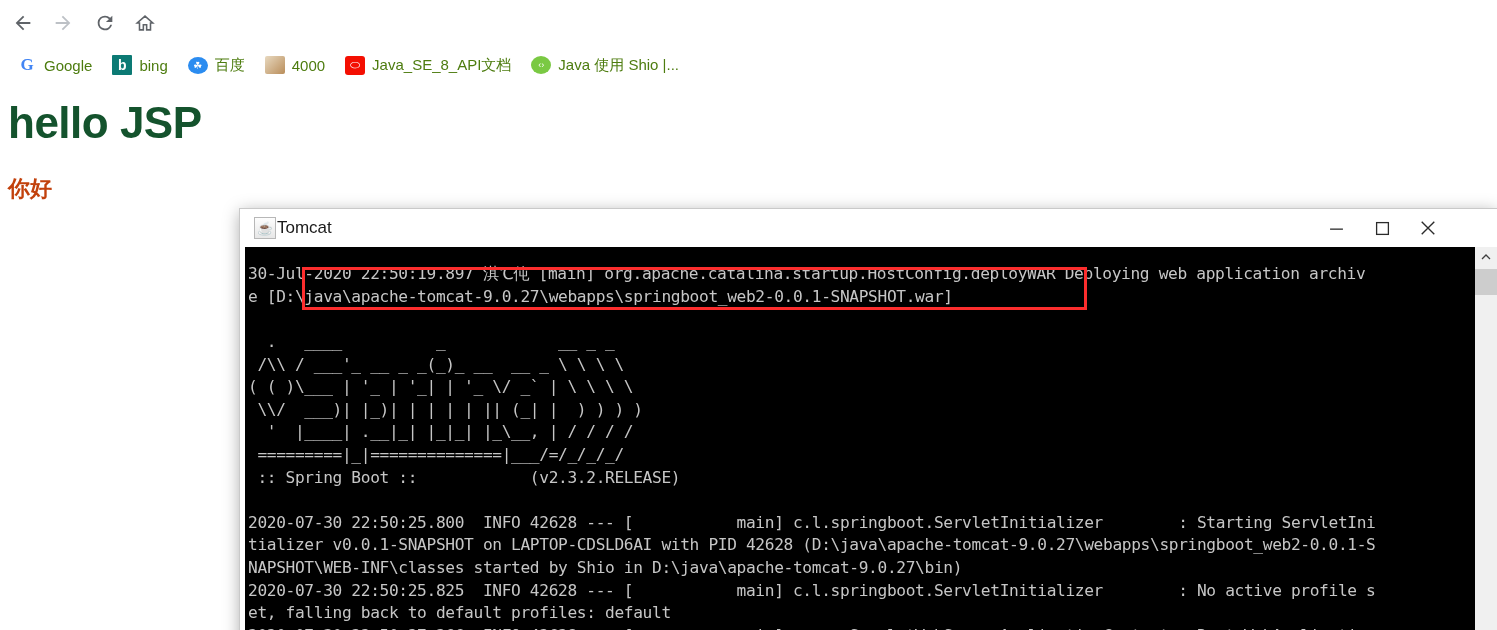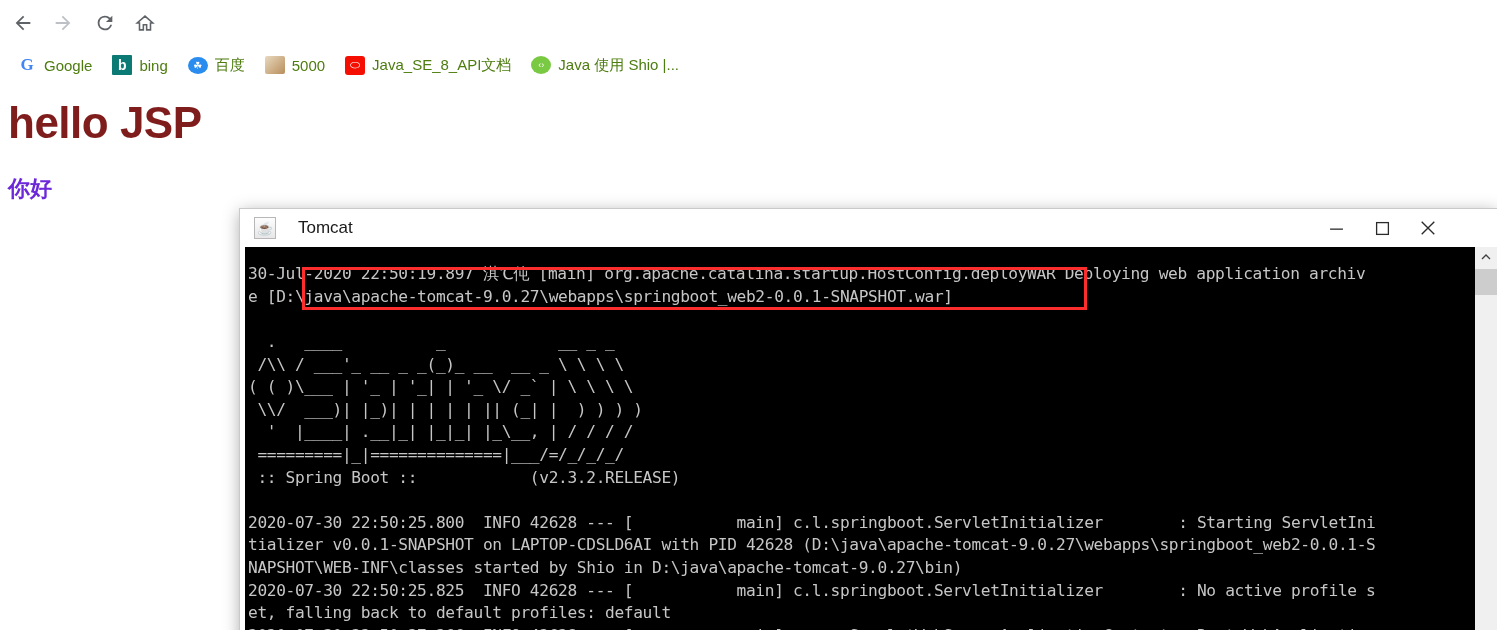--- a/index.html
+++ b/index.html
@@ -29,29 +29,29 @@
   .bookmark:first-child{margin-left:10px;}
   .bm-icon{width:20px;height:20px;margin-right:7px;flex:0 0 20px;display:flex;align-items:center;justify-content:center;font-size:13px;}
   .bm-label{font-size:15px;color:#4d7c0f;}
   .ico-google{font-weight:bold;color:#4285f4;font-size:17px;font-family:"Liberation Serif",serif;}
   .ico-bing{background:#0c7a74;color:#fff;width:18px;height:20px;font-weight:bold;font-size:14px;border-radius:1px;}
   .ico-baidu{background:#2b8cf0;color:#fff;border-radius:50%;width:17px;height:17px;font-size:10px;}
   .ico-4000{background:linear-gradient(135deg,#e8d9c0,#b98d5a);width:18px;height:18px;border-radius:2px;}
   .ico-java8{background:#f40f02;color:#fff;width:19px;height:19px;border-radius:3px;font-size:12px;}
   .ico-redis{background:#7ac943;color:#fff;border-radius:50%;width:18px;height:18px;font-size:9px;}
   #page-body{position:absolute;left:0;top:84px;width:1497px;height:546px;background:#ffffff;}
-  #page-h1{position:absolute;left:8px;top:14px;margin:0;font-size:44px;font-weight:bold;color:#7f1d1d;letter-spacing:-0.5px;}
-  #page-h3{position:absolute;left:8px;top:90px;margin:0;font-size:22px;font-weight:bold;color:#6d28d9;}
+  #page-h1{position:absolute;left:8px;top:14px;margin:0;font-size:44px;font-weight:bold;color:#14532d;letter-spacing:-0.5px;}
+  #page-h3{position:absolute;left:8px;top:90px;margin:0;font-size:22px;font-weight:bold;color:#c2410c;}
   
   #tomcat-window{position:absolute;left:240px;top:125px;width:1257px;height:505px;background:#fff;
      box-shadow:0 0 0 1px #c9c9c9, 0 3px 16px rgba(0,0,0,.35);}
   #tomcat-titlebar{position:relative;height:38px;background:#ffffff;display:flex;align-items:center;}
   #tomcat-app-icon{margin-left:14px;width:20px;height:20px;border:1px solid #b7b7b7;background:linear-gradient(#fdfdfd,#e7e7e7);
      display:flex;align-items:center;justify-content:center;font-size:13px;color:#e76f00;}
-  #tomcat-title{margin-left:22px;font-size:17px;color:#1a1a1a;text-align:center;}
+  #tomcat-title{margin-left:1px;font-size:17px;color:#1a1a1a;text-align:center;}
   .wbtn{position:absolute;top:0;width:46px;height:38px;display:flex;align-items:center;justify-content:center;cursor:pointer;}
   #win-min{right:138px;}#win-max{right:92px;}#win-close{right:46px;}
   .wbtn svg{display:block;}
   
   #console{position:absolute;left:5px;top:38px;width:1247px;height:462px;background:#000;overflow:hidden;}
   #console-text{position:absolute;left:3px;top:0;width:1200px;
      font-family:"DejaVu Sans Mono","Liberation Mono",monospace;
      font-size:16.2px;line-height:22.6px;color:#c6c6c6;white-space:pre;letter-spacing:-0.35px;}
   #console-scrollbar{position:absolute;right:0;top:38px;width:22px;height:462px;background:#f0f0f0;}
   #sb-up{width:22px;height:20px;display:flex;align-items:center;justify-content:center;background:#f0f0f0;cursor:pointer;}
@@ -96,21 +96,21 @@
     <div class="bookmark">
       <span class="bm-icon ico-bing">b</span>
       <span class="bm-label">bing</span>
     </div>
     <div class="bookmark">
       <span class="bm-icon ico-baidu">☘</span>
       <span class="bm-label">百度</span>
     </div>
     <div class="bookmark">
       <span class="bm-icon ico-4000"></span>
-      <span class="bm-label">5000</span>
+      <span class="bm-label">4000</span>
     </div>
     <div class="bookmark">
       <span class="bm-icon ico-java8">⬭</span>
       <span class="bm-label">Java_SE_8_API文档</span>
     </div>
     <div class="bookmark">
       <span class="bm-icon ico-redis">‹›</span>
       <span class="bm-label">Java 使用 Shio |...</span>
     </div>
   </div>

